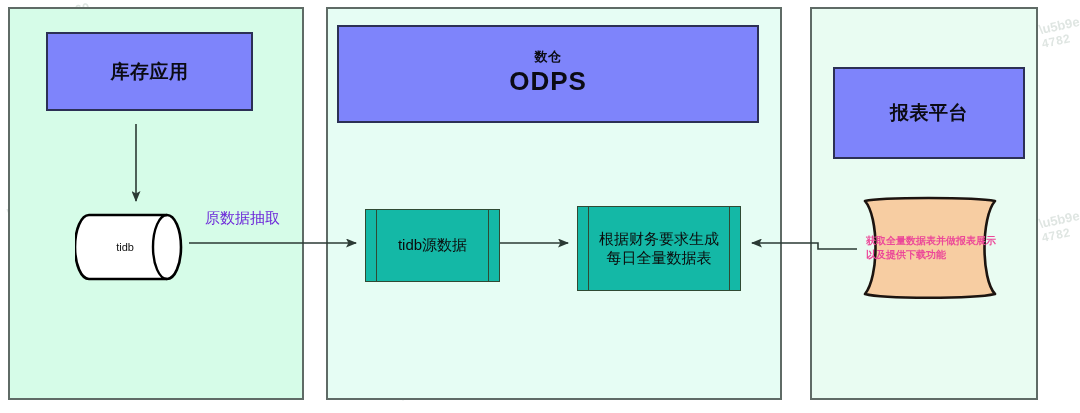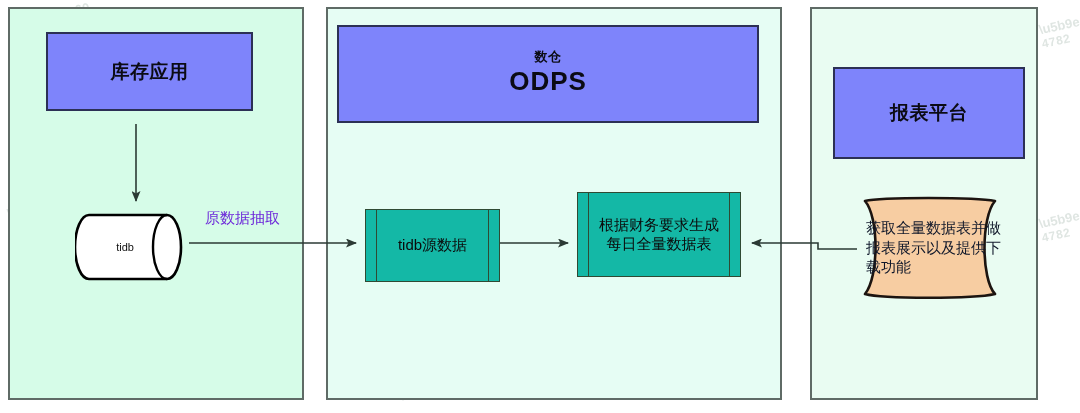--- a/index.html
+++ b/index.html
@@ -84,40 +84,40 @@
     content: "";
     position: absolute;
     top: 0; bottom: 0;
     width: 0;
     border-left: 1.6px solid #2f4a33;
   }
   .proc::before { left: 10px; }
   .proc::after  { right: 10px; }
   .proc .ptxt { padding: 0 14px; position: relative; z-index: 2; }
   .proc-1 { left: 365px; top: 209px; width: 135px; height: 73px; }
-  .proc-2 { left: 577px; top: 192px; width: 164px; height: 85px; }
+  .proc-2 { left: 577px; top: 206px; width: 164px; height: 85px; }
 
   
   .doc-wrap {
     position: absolute;
     left: 855px;
     top: 195px;
     width: 155px;
     height: 105px;
   }
   .doc-wrap svg { display:block; }
   .doc-label {
     position: absolute;
     left: 6px; top: 0; width: 143px; height: 105px;
     display: flex; align-items: center; justify-content: flex-start;
     text-align: left;
-    font-size: 15px;
+    font-size: 10px;
     line-height: 1.33;
-    font-weight: 400;
-    color: #0f172a;
+    font-weight: 700;
+    color: #ec4899;
     pointer-events: none;
     padding-left: 5px;
     box-sizing: border-box;
   }
 
   
   .conn { position: absolute; left: 0; top: 0; width: 1080px; height: 413px; pointer-events: none; }
 
   
   .edge-label {

